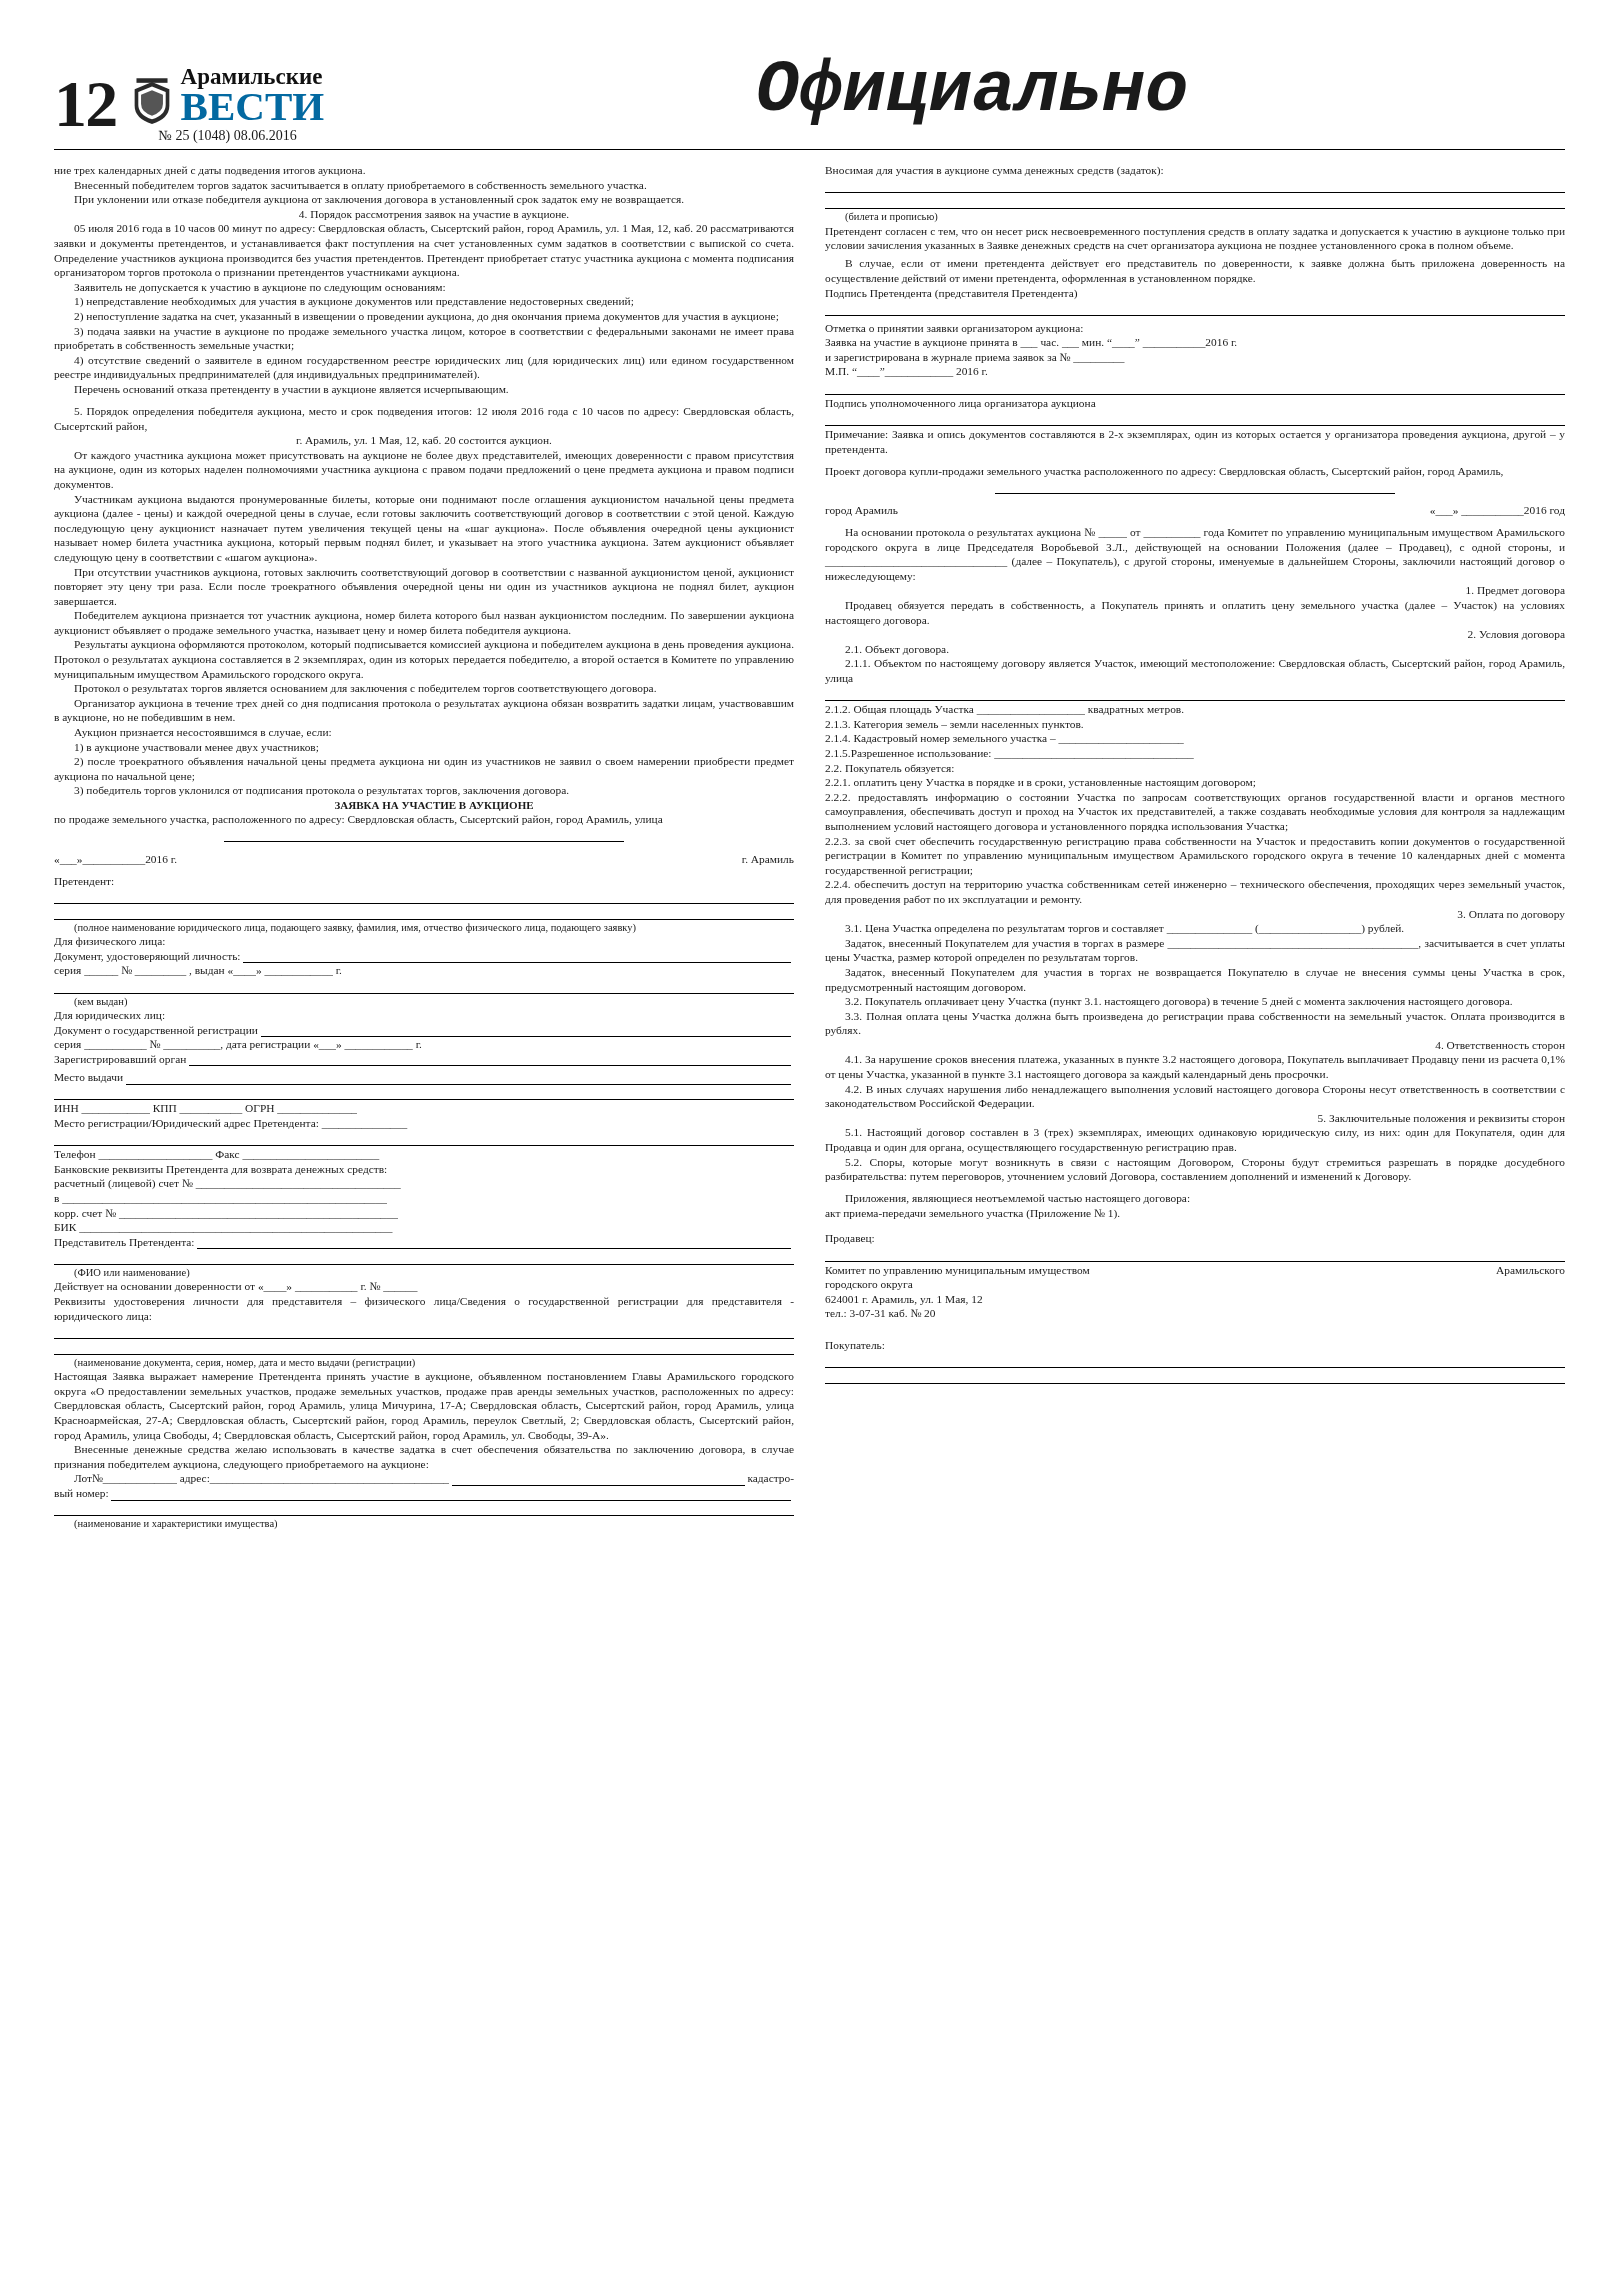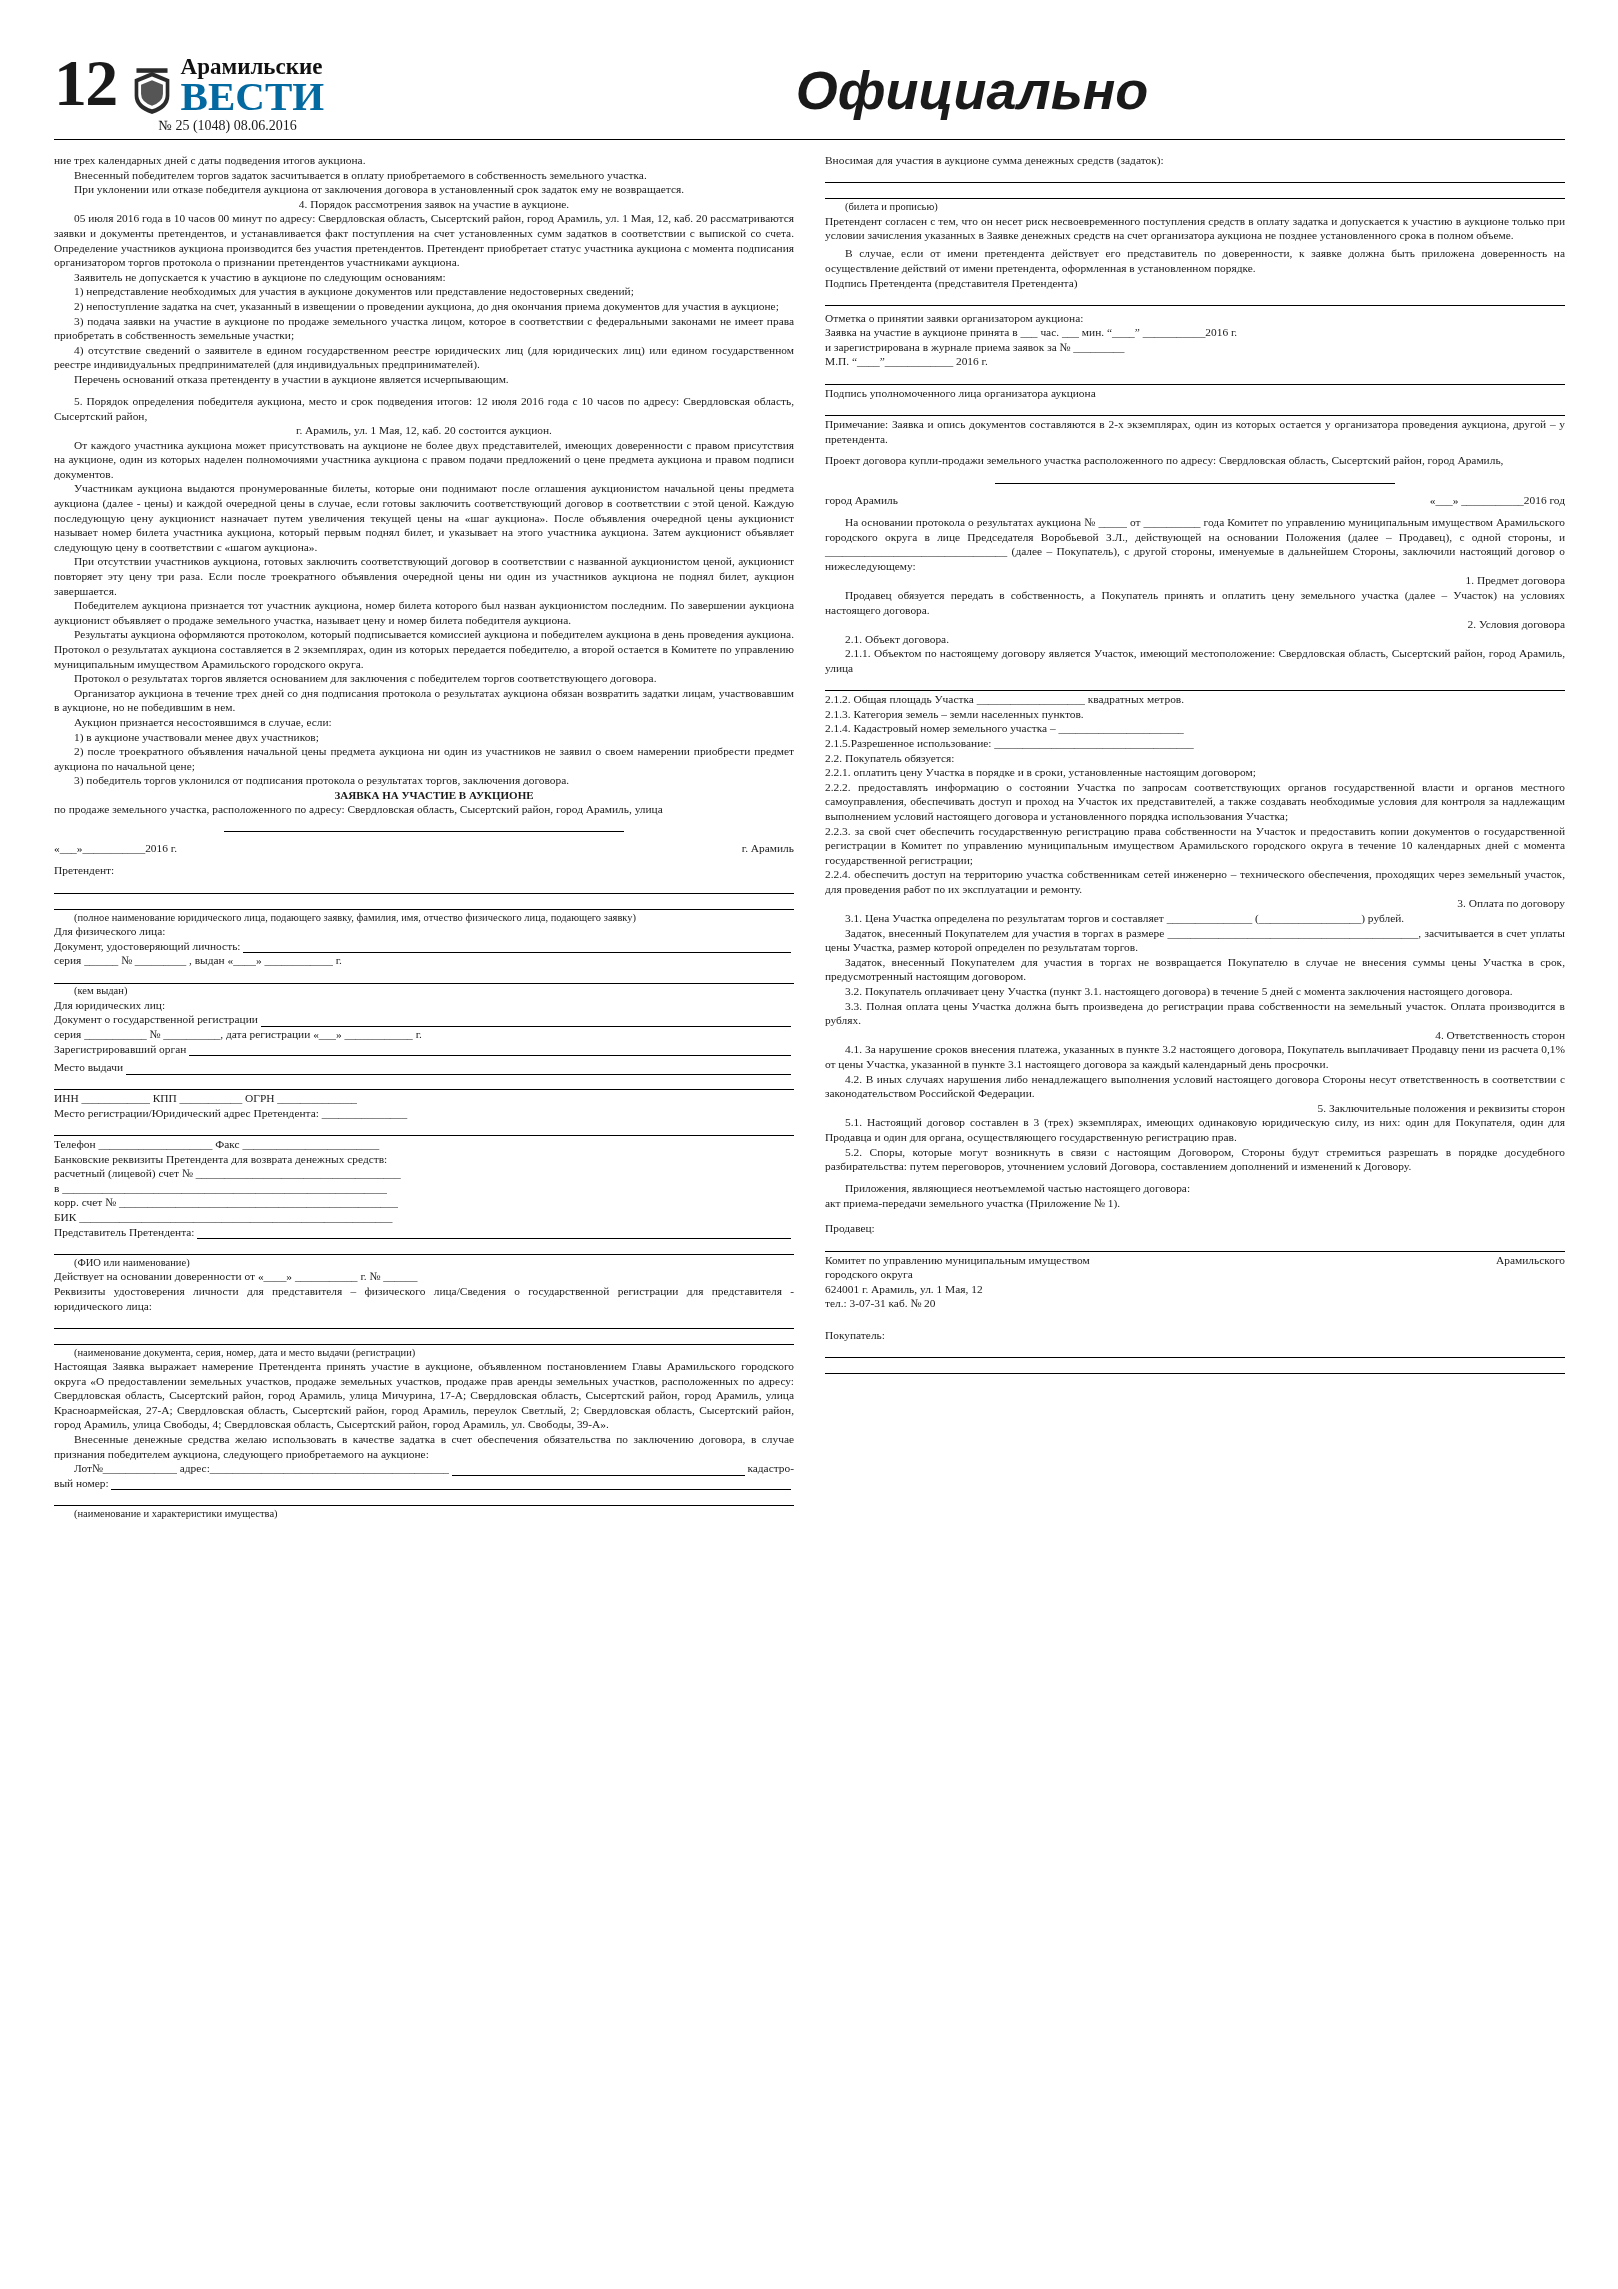--- a/index.html
+++ b/index.html
@@ -55,27 +55,27 @@
     font-weight:bold;
     line-height:0.92;
     letter-spacing:0px;
     color:#0369a1;
   }
   .issue-line {
     font-size:14px;
     text-align:center;
     margin-top:1.8px;
   }
-  .masthead-left { display:flex; align-items:flex-start; }
+  .masthead-left { display:flex; align-items:center; }
   .masthead-title {
     flex:1;
     text-align:center;
-    font-family:Liberation Sans, sans-serif;
+    font-family:Liberation Mono, monospace;
     font-style:italic;
-    font-size:54px;
+    font-size:72px;
     font-weight:bold;
     line-height:1;
     padding-bottom:16.6px;
     padding-left:55px;
   }
   .masthead-stack { display:flex; flex-direction:column; }
 
   
   .columns {
     display:flex;

